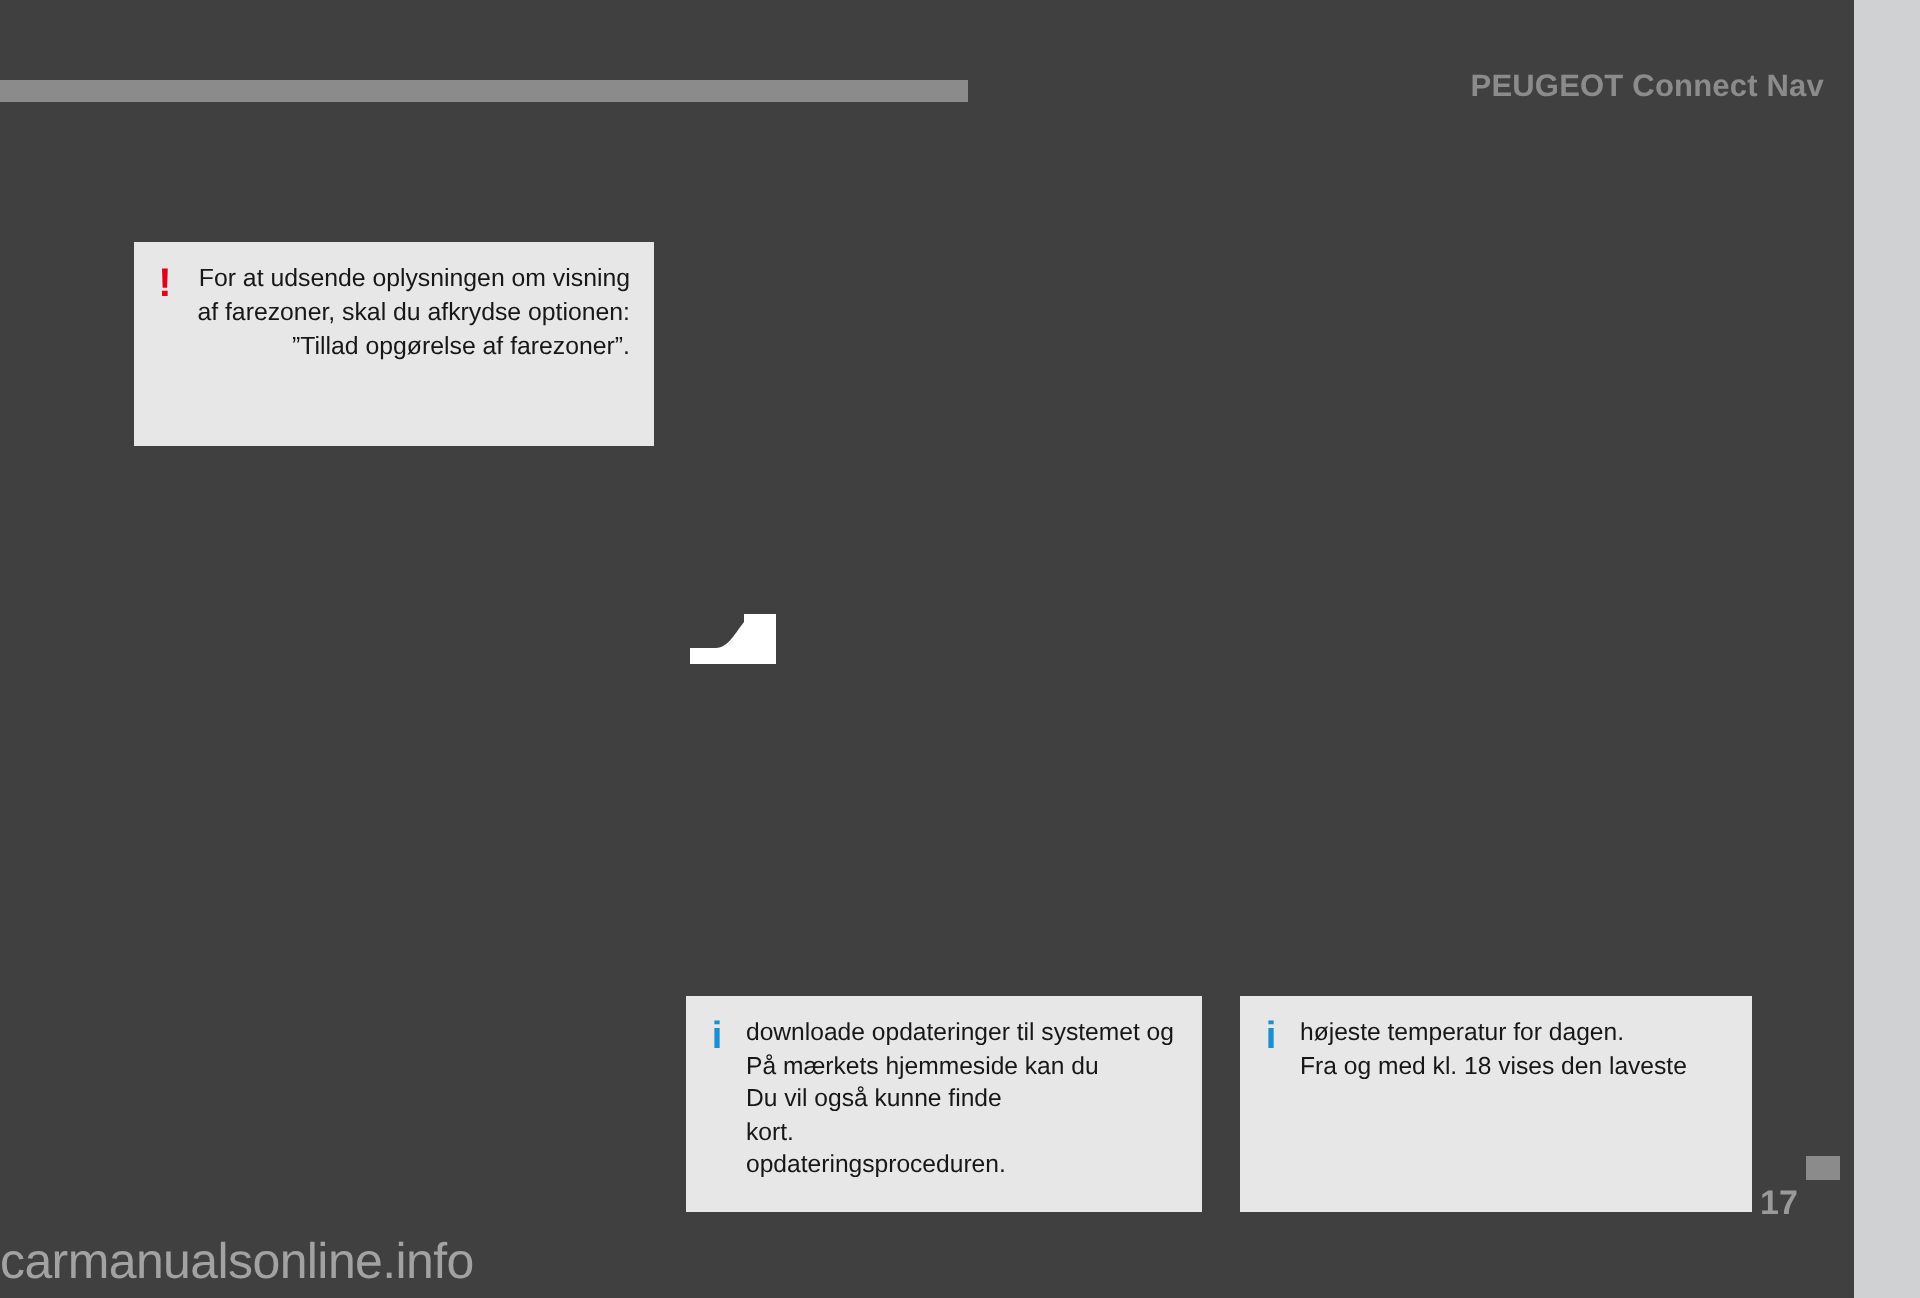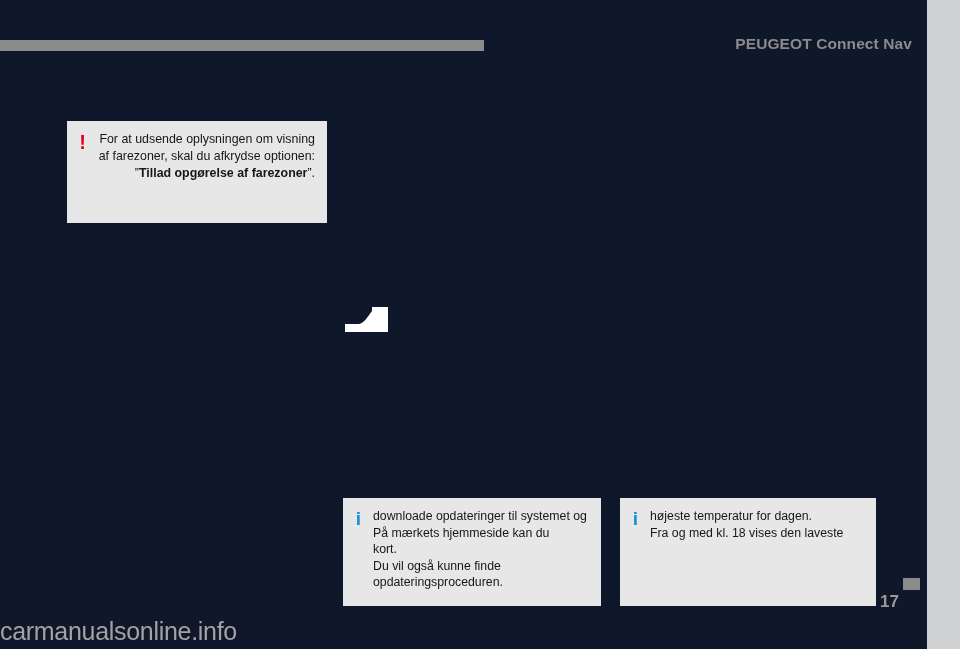--- a/index.html
+++ b/index.html
@@ -13,21 +13,21 @@
     position: relative;
     overflow: hidden;
     font-family: "Liberation Sans", sans-serif;
   }
 
   
   #page {
     position: absolute;
     left: 0; top: 0;
     width: 960px; height: 649px;
-    background: #0f172a;
+    background: #404040;
   }
 
   
   .edge-strip {
     position: absolute;
     right: 0; top: 0;
     width: 33px; height: 649px;
     background: #d0d1d3;
   }
 
@@ -81,21 +81,21 @@
     font-size: 19px;
     font-family: "Liberation Sans", sans-serif;
   }
   .callout .body {
     flex: 1 1 auto;
     color: #171717;
     font-size: 12.3px;
     line-height: 16.6px;
   }
   .callout .body p { margin: 0; }
-  .callout .body .bold { font-weight: bold; margin-top: 17px; }
+  .callout .body .bold { font-weight: normal; margin-top: 17px; }
 
   #warning-callout {
     left: 67px; top: 121px;
     width: 260px; height: 102px;
   }
   #warning-callout .body { font-size: 12.4px; line-height: 16.8px; text-align: right; }
 
   #info-callout-updates {
     left: 343px; top: 498px;
     width: 258px; height: 108px;
@@ -167,22 +167,22 @@
     <svg width="43" height="29" viewBox="0 0 43 29" xmlns="http://www.w3.org/2000/svg">
       <path d="M0,29 L0,21 L13,21 C19,21 23,13 27,8 L27,4 L43,4 L43,29 Z" fill="#ffffff"></path>
     </svg>
   </div>
 
   <div class="callout" id="info-callout-updates">
     <div class="glyph info">i</div>
     <div class="body">
       <p>downloade opdateringer til systemet og</p>
       <p>På mærkets hjemmeside kan du</p>
+      <p>Du vil også kunne finde</p>
       <p>kort.</p>
-      <p>Du vil også kunne finde</p>
       <p>opdateringsproceduren.</p>
     </div>
   </div>
 
   <div class="callout" id="info-callout-temperature">
     <div class="glyph info">i</div>
     <div class="body">
       <p>højeste temperatur for dagen.</p>
       <p>Fra og med kl. 18 vises den laveste</p>
     </div>

